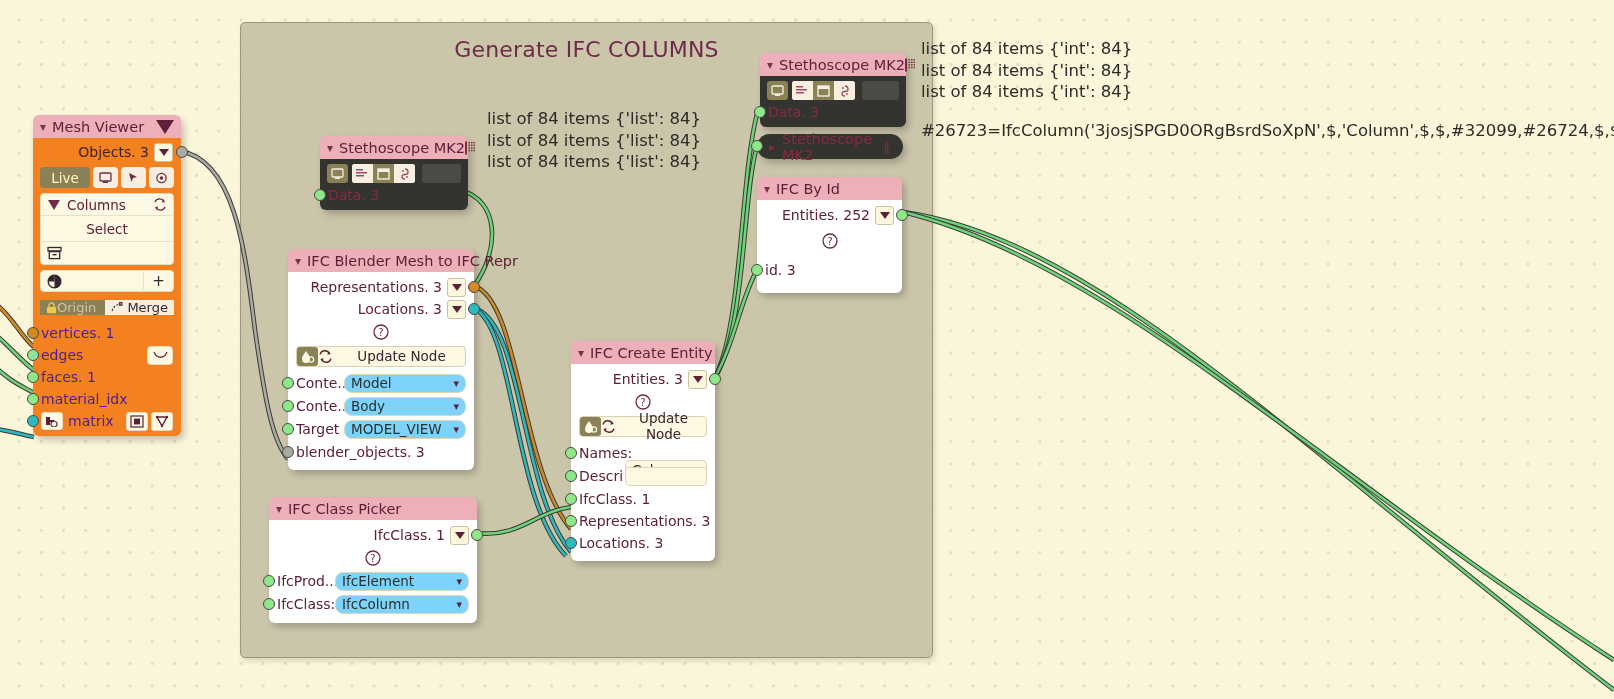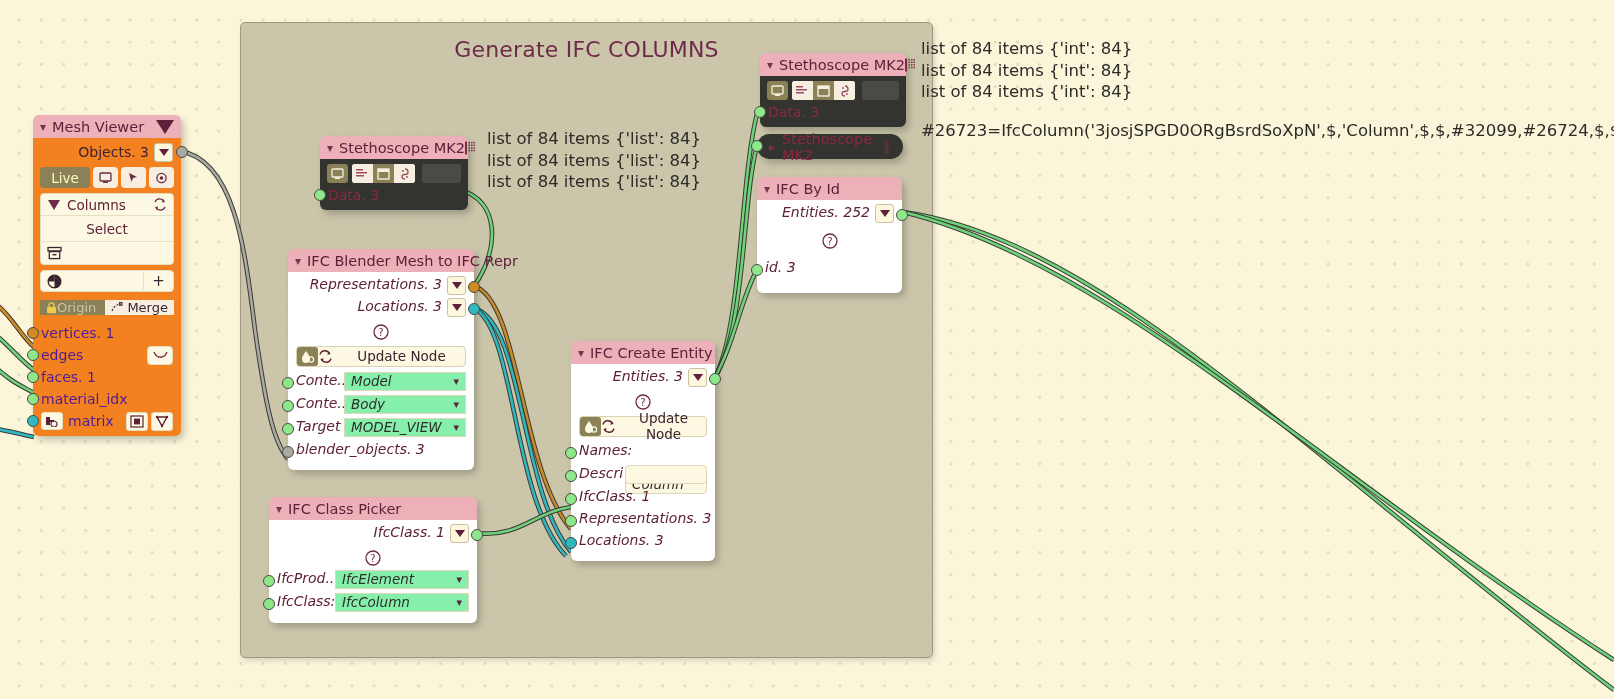--- a/index.html
+++ b/index.html
@@ -68,21 +68,21 @@
   }
   .node .hdr .caret { margin-right: 6px; font-size: 12px; opacity:.85; }
   .node .hdr .hdr-title { flex: 1; }
   .node .body {
     background: #ffffff;
     border-radius: 0 0 6px 6px;
     padding: 4px 0 7px 0;
   }
 
   
-  .row { display:flex; height:22px; padding:0 8px; position:relative;font-style:italic; }
+  .row { display:flex; align-items:center; height:22px; padding:0 8px; position:relative; }
   .row.out { justify-content:flex-end; }
   .lbl { color:#5e2038; font-size:14px; white-space:nowrap; }
 
   
   .sock {
     position:absolute; width:12px; height:12px; border-radius:50%;
     border:1px solid #4b4b44; top:50%; margin-top:-6px;
   }
   .sock.in { left:-6px; }
   .sock.out { right:-6px; }
@@ -118,21 +118,21 @@
   .updbar .refresh { width:20px;text-align:center;color:#5e2038;font-size:13px;flex:none; }
   .updbar .updlabel { flex:1;text-align:center;color:#3a2330;font-size:13.5px; }
 
   
   .field {
     height:19px;border:1px solid #ded8b8;border-radius:4px;background:#fdf8e2;
     display:flex;align-items:center;padding:0 6px;color:#2e2e28;font-size:13.5px;
   }
   
   .dd {
-    height:19px;border:1px solid #ded8b8;border-radius:0;background:#86efac;
+    height:19px;border:1px solid #ded8b8;border-radius:8px;background:#7dd3fc;
     display:flex;align-items:center;padding:0 6px;color:#2e2e28;font-size:13.5px;
     justify-content:space-between;
   }
   .dd .chev { color:#5e2038;font-size:11px;margin-left:6px; }
 
   
   .node.dark .body { background:#333330; }
   .node.dark .hdr  { background:#eeb0b8; }
   .steth-toolbar {
     display:flex; align-items:center; gap:4px; padding:5px 7px 2px 7px;
@@ -258,21 +258,21 @@
 
   <path d="M714,379 C736,340 740,300 757,270" fill="none" stroke="#3a3a35" stroke-width="4.6"></path>
   <path d="M714,379 C736,340 740,300 757,270" fill="none" stroke="#6fd37a" stroke-width="2.6"></path>
 
   <path d="M903,212 C1100,240 1300,450 1614,690" fill="none" stroke="#3a3a35" stroke-width="4.6"></path>
   <path d="M903,212 C1100,240 1300,450 1614,690" fill="none" stroke="#6fd37a" stroke-width="2.6"></path>
   <path d="M903,212 C1110,262 1320,470 1614,660" fill="none" stroke="#3a3a35" stroke-width="4.6"></path>
   <path d="M903,212 C1110,262 1320,470 1614,660" fill="none" stroke="#6fd37a" stroke-width="2.6"></path>
 </svg>
 
-<div class="annot" style="left:487px; top:128px;"><span>list of 84 items {'list': 84}</span><br><span>list of 84 items {'list': 84}</span><br><span>list of 84 items {'list': 84}</span></div>
+<div class="annot" style="left:487px; top:108px;"><span>list of 84 items {'list': 84}</span><br><span>list of 84 items {'list': 84}</span><br><span>list of 84 items {'list': 84}</span></div>
 
 <div class="annot" style="left:921px; top:38px;"><span>list of 84 items {'int': 84}</span><br><span>list of 84 items {'int': 84}</span><br><span>list of 84 items {'int': 84}</span></div>
 
 <div class="annot mono-ish" style="left:921px; top:120px;">#26723=IfcColumn('3josjSPGD0ORgBsrdSoXpN',$,'Column',$,$,#32099,#26724,$,$)</div>
 
 <div class="node viewer" style="left:33px; top:115px; width:148px;">
   <div class="hdr">
     <span class="caret">▾</span>
     <span class="hdr-title">Mesh Viewer</span>
     <span class="tri-down-big"></span>

